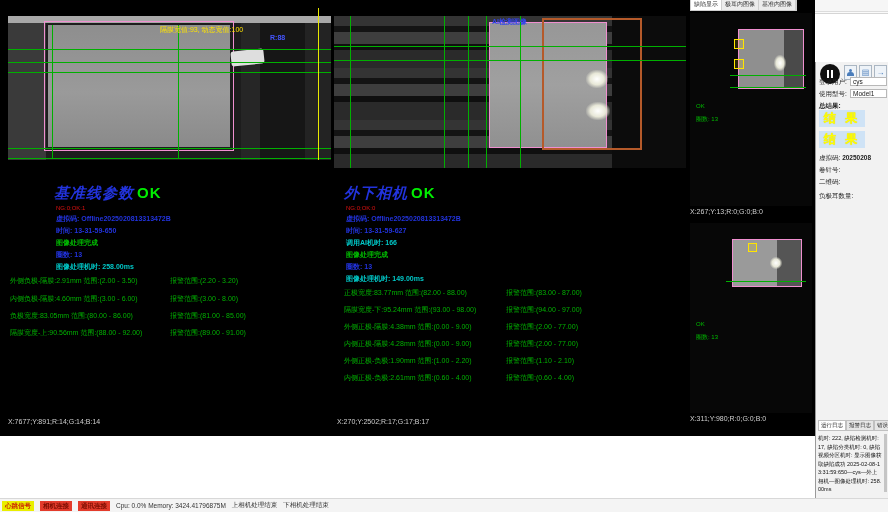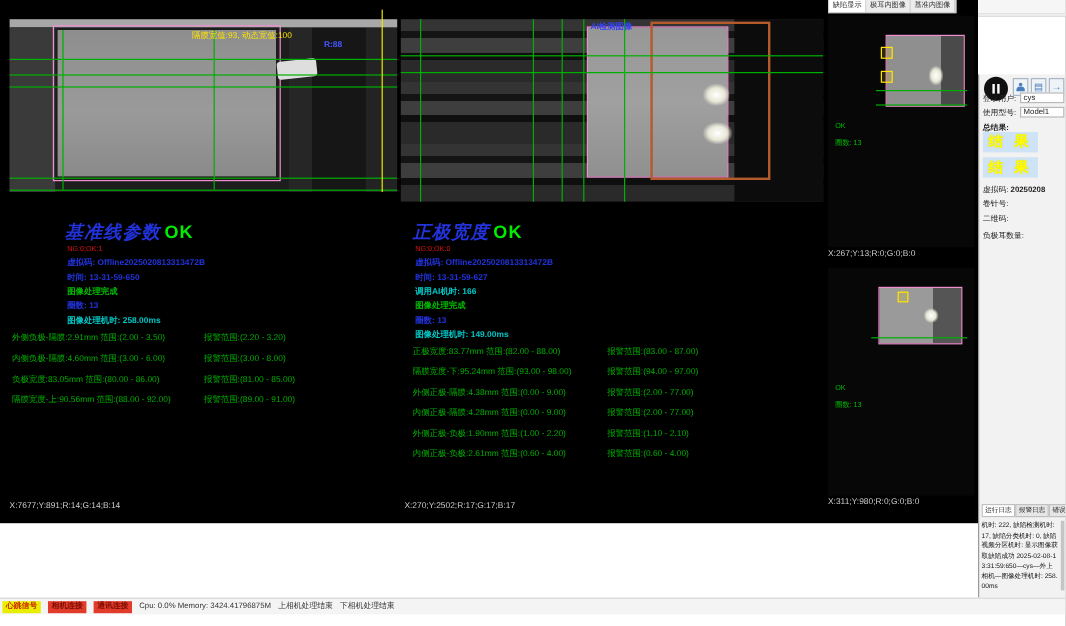--- a/index.html
+++ b/index.html
@@ -163,21 +163,21 @@
       <div class="hline" style="left:0; top:38px; width:352px;"></div>
       <div class="hline" style="left:0; top:52px; width:352px;"></div>
       <div class="vline" style="left:16px; top:8px; height:152px;"></div>
       <div class="vline" style="left:110px; top:8px; height:152px;"></div>
       <div class="vline" style="left:134px; top:8px; height:152px;"></div>
       <div class="vline" style="left:152px; top:8px; height:152px;"></div>
       <div class="vline" style="left:186px; top:8px; height:152px;"></div>
       <span class="ovl-b" style="left:158px; top:9px; color:#3344ee;">AI检测图像</span>
 
       <div class="cam-title" style="left:10px; top:176px;">
-        <span>正极宽度</span><span class="ok">OK</span>
+        <span>外下相机</span><span class="ok">OK</span>
       </div>
       <span class="ln red" style="left:12px; top:197px;">NG:0;OK:0</span>
       <span class="ln blue" style="left:12px; top:206px;">虚拟码: Offline2025020813313472B</span>
       <span class="ln blue" style="left:12px; top:218px;">时间: 13-31-59-627</span>
       <span class="ln cyan" style="left:12px; top:230px;">调用AI机时: 166</span>
       <span class="ln green" style="left:12px; top:242px;">图像处理完成</span>
       <span class="ln blue" style="left:12px; top:254px;">圈数: 13</span>
       <span class="ln cyan" style="left:12px; top:266px;">图像处理机时: 149.00ms</span>
 
       <div class="meas" style="left:10px; top:280px;"><span>正极宽度:83.77mm 范围:(82.00 - 88.00)</span><span class="warn" style="left:162px;">报警范围:(83.00 - 87.00)</span></div>

